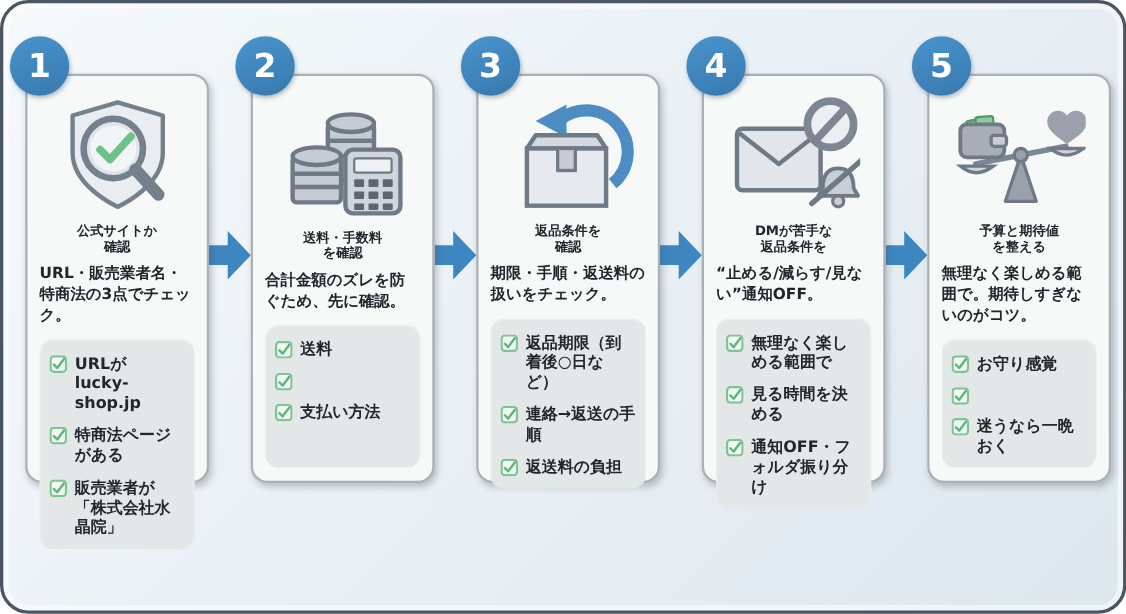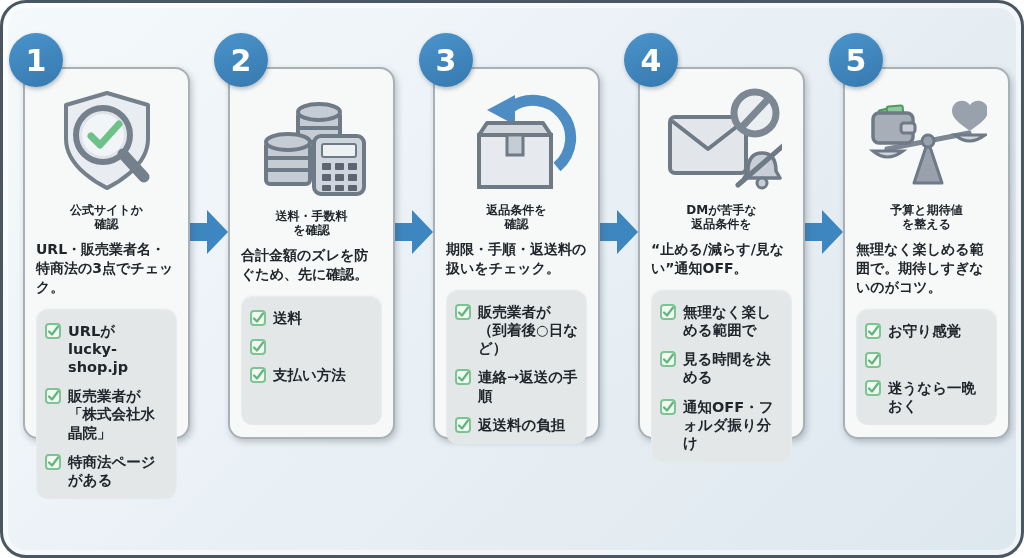--- a/index.html
+++ b/index.html
@@ -70,28 +70,28 @@
               <rect x="1" y="1" width="14" height="14" rx="3" fill="#f1f9f3" stroke="#7cc492" stroke-width="2"></rect>
               <path d="M4 8.5 l3 3 l6 -8" fill="none" stroke="#62b47c" stroke-width="2.2" stroke-linecap="round" stroke-linejoin="round"></path>
             </svg>
           <span>URLが lucky-shop.jp</span>
         </div>
         <div class="check-item">
           <svg width="16" height="16" viewBox="0 0 16 16">
               <rect x="1" y="1" width="14" height="14" rx="3" fill="#f1f9f3" stroke="#7cc492" stroke-width="2"></rect>
               <path d="M4 8.5 l3 3 l6 -8" fill="none" stroke="#62b47c" stroke-width="2.2" stroke-linecap="round" stroke-linejoin="round"></path>
             </svg>
+          <span>特商法ページがある</span>
+        </div>
+        <div class="check-item">
+          <svg width="16" height="16" viewBox="0 0 16 16">
+              <rect x="1" y="1" width="14" height="14" rx="3" fill="#f1f9f3" stroke="#7cc492" stroke-width="2"></rect>
+              <path d="M4 8.5 l3 3 l6 -8" fill="none" stroke="#62b47c" stroke-width="2.2" stroke-linecap="round" stroke-linejoin="round"></path>
+            </svg>
           <span>販売業者が「株式会社水晶院」</span>
-        </div>
-        <div class="check-item">
-          <svg width="16" height="16" viewBox="0 0 16 16">
-              <rect x="1" y="1" width="14" height="14" rx="3" fill="#f1f9f3" stroke="#7cc492" stroke-width="2"></rect>
-              <path d="M4 8.5 l3 3 l6 -8" fill="none" stroke="#62b47c" stroke-width="2.2" stroke-linecap="round" stroke-linejoin="round"></path>
-            </svg>
-          <span>特商法ページがある</span>
         </div>
       </div>
     </div>
 
     <div class="arrow">
       <svg width="38" height="46" viewBox="0 0 38 46">
           <path d="M0 14 H17 V1 L38 23 L17 45 V32 H0 Z" fill="#3e86c0"></path>
         </svg>
     </div>
 
@@ -170,21 +170,21 @@
       </div>
       <div class="title">返品条件を
 確認</div>
       <div class="desc">期限・手順・返送料の扱いをチェック。</div>
       <div class="checklist">
         <div class="check-item">
           <svg width="16" height="16" viewBox="0 0 16 16">
               <rect x="1" y="1" width="14" height="14" rx="3" fill="#f1f9f3" stroke="#7cc492" stroke-width="2"></rect>
               <path d="M4 8.5 l3 3 l6 -8" fill="none" stroke="#62b47c" stroke-width="2.2" stroke-linecap="round" stroke-linejoin="round"></path>
             </svg>
-          <span>販売業者が（到着後○日など）</span>
+          <span>返品期限（到着後○日など）</span>
         </div>
         <div class="check-item">
           <svg width="16" height="16" viewBox="0 0 16 16">
               <rect x="1" y="1" width="14" height="14" rx="3" fill="#f1f9f3" stroke="#7cc492" stroke-width="2"></rect>
               <path d="M4 8.5 l3 3 l6 -8" fill="none" stroke="#62b47c" stroke-width="2.2" stroke-linecap="round" stroke-linejoin="round"></path>
             </svg>
           <span>連絡→返送の手順</span>
         </div>
         <div class="check-item">
           <svg width="16" height="16" viewBox="0 0 16 16">

